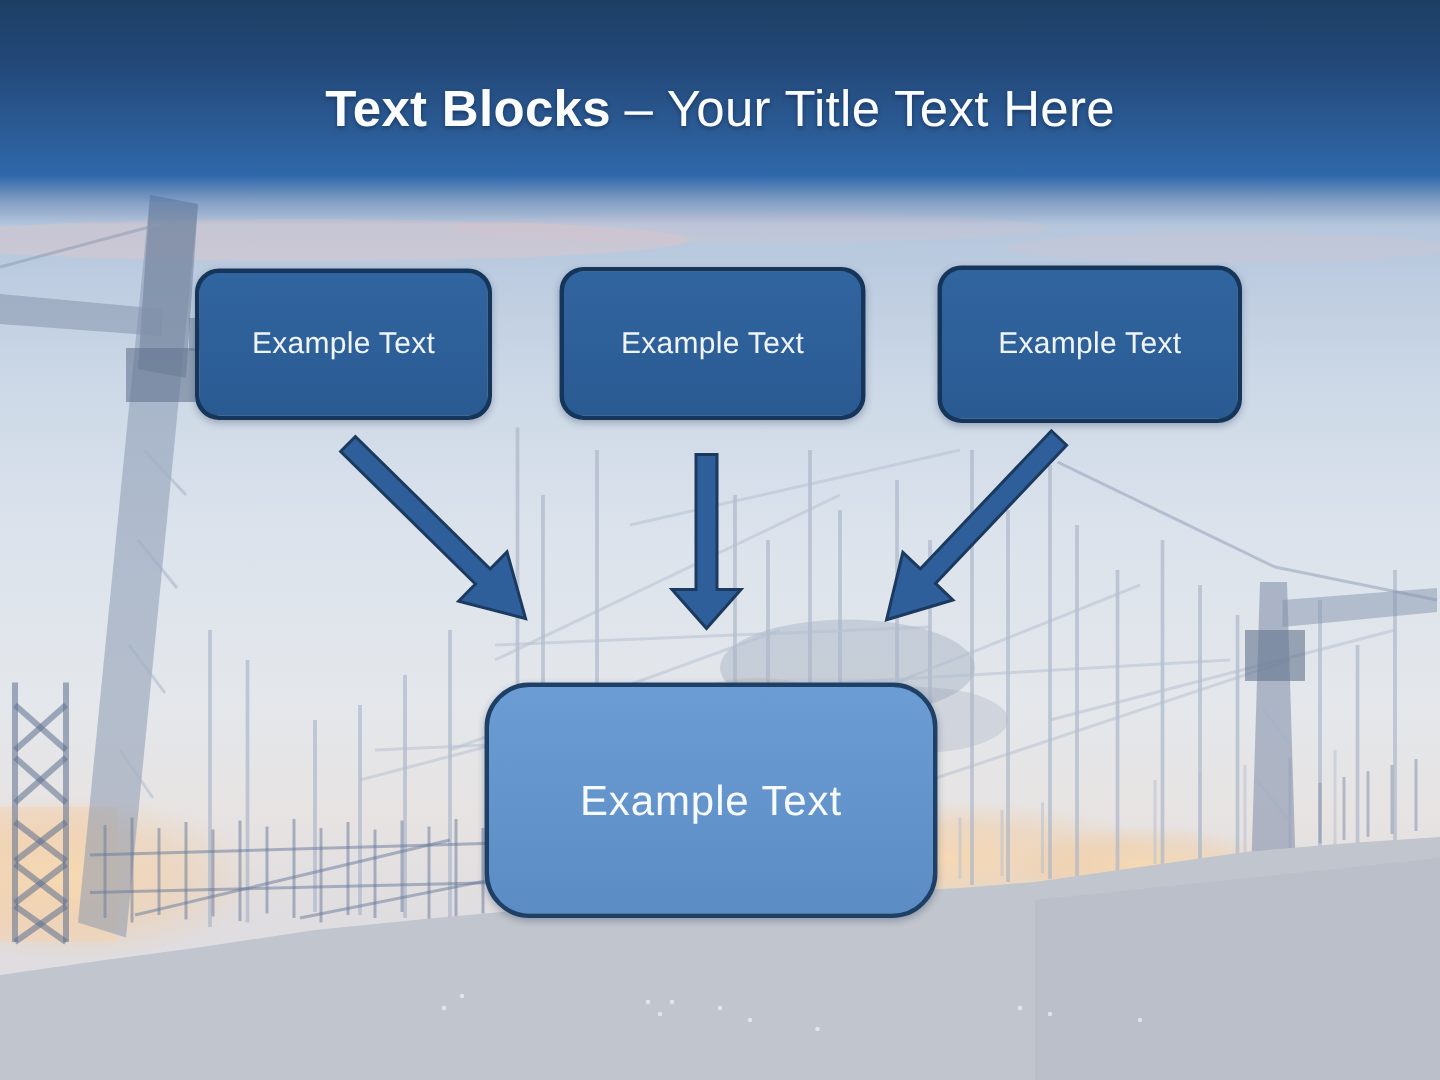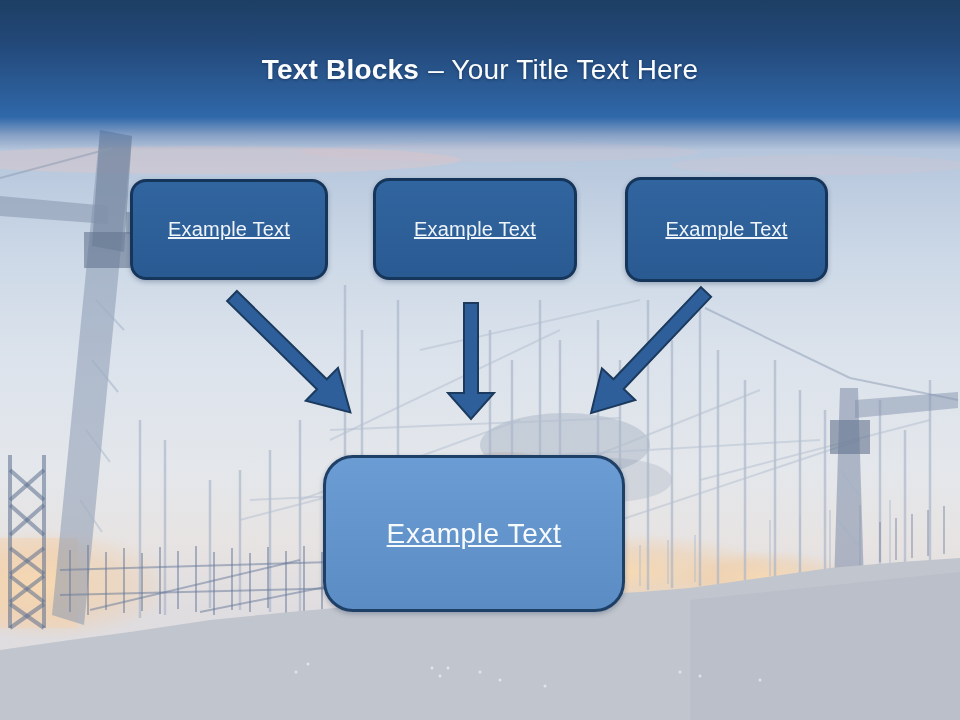--- a/index.html
+++ b/index.html
@@ -11,34 +11,33 @@
       #e4e7eb 470px,#e7e3e2 545px,#e0dde0 610px,#dcdcdf 720px);
   }
   .bg-svg{position:absolute;top:0;left:0;width:960px;height:720px;z-index:1;}
   .title-bar{
     position:absolute;top:0;left:0;width:960px;height:150px;z-index:2;
     box-sizing:border-box;padding-top:54px;text-align:center;
     background:linear-gradient(180deg,
       #1d3f64 0%,#23497a 30%,#2b5b95 58%,#2f68aa 78%,
       rgba(90,125,175,.5) 90%,rgba(160,180,210,0) 100%);
   }
-  .slide-title{font-size:28px;color:#fbfcfe;letter-spacing:.2px;
+  .slide-title{font-size:34px;color:#fbfcfe;letter-spacing:.2px;
     text-shadow:0 1px 3px rgba(8,25,50,.45);white-space:nowrap;}
   .slide-title .t-bold{font-weight:700;}
   .slide-title .t-light{font-weight:400;margin-left:9px;}
   .arrows-svg{position:absolute;top:0;left:0;width:960px;height:720px;z-index:3;}
   .arrow{fill:#2e5f9a;stroke:#1b3a5e;stroke-width:2;}
   .block{
     position:absolute;z-index:4;box-sizing:border-box;
     background:linear-gradient(180deg,#31659f 0%,#2a5a92 100%);
     border:3px solid #16355a;border-radius:16px;
     display:flex;align-items:center;justify-content:center;
     color:#eef4fa;font-size:20px;letter-spacing:.2px;
     box-shadow:0 2px 5px rgba(25,45,80,.3);
-    text-decoration:underline;
   }
   .block-1{left:130px;top:179px;width:198px;height:101px;}
   .block-2{left:373px;top:178px;width:204px;height:102px;}
   .block-3{left:625px;top:177px;width:203px;height:105px;}
   .result-block{
     left:323px;top:455px;width:302px;height:157px;border-radius:30px;
     background:linear-gradient(180deg,#6b9cd3 0%,#5b8cc4 100%);
     border:3px solid #1e3f66;font-size:28px;letter-spacing:.6px;color:#f7fafd;
   }
   .sil{fill:#c1c5cd;}

